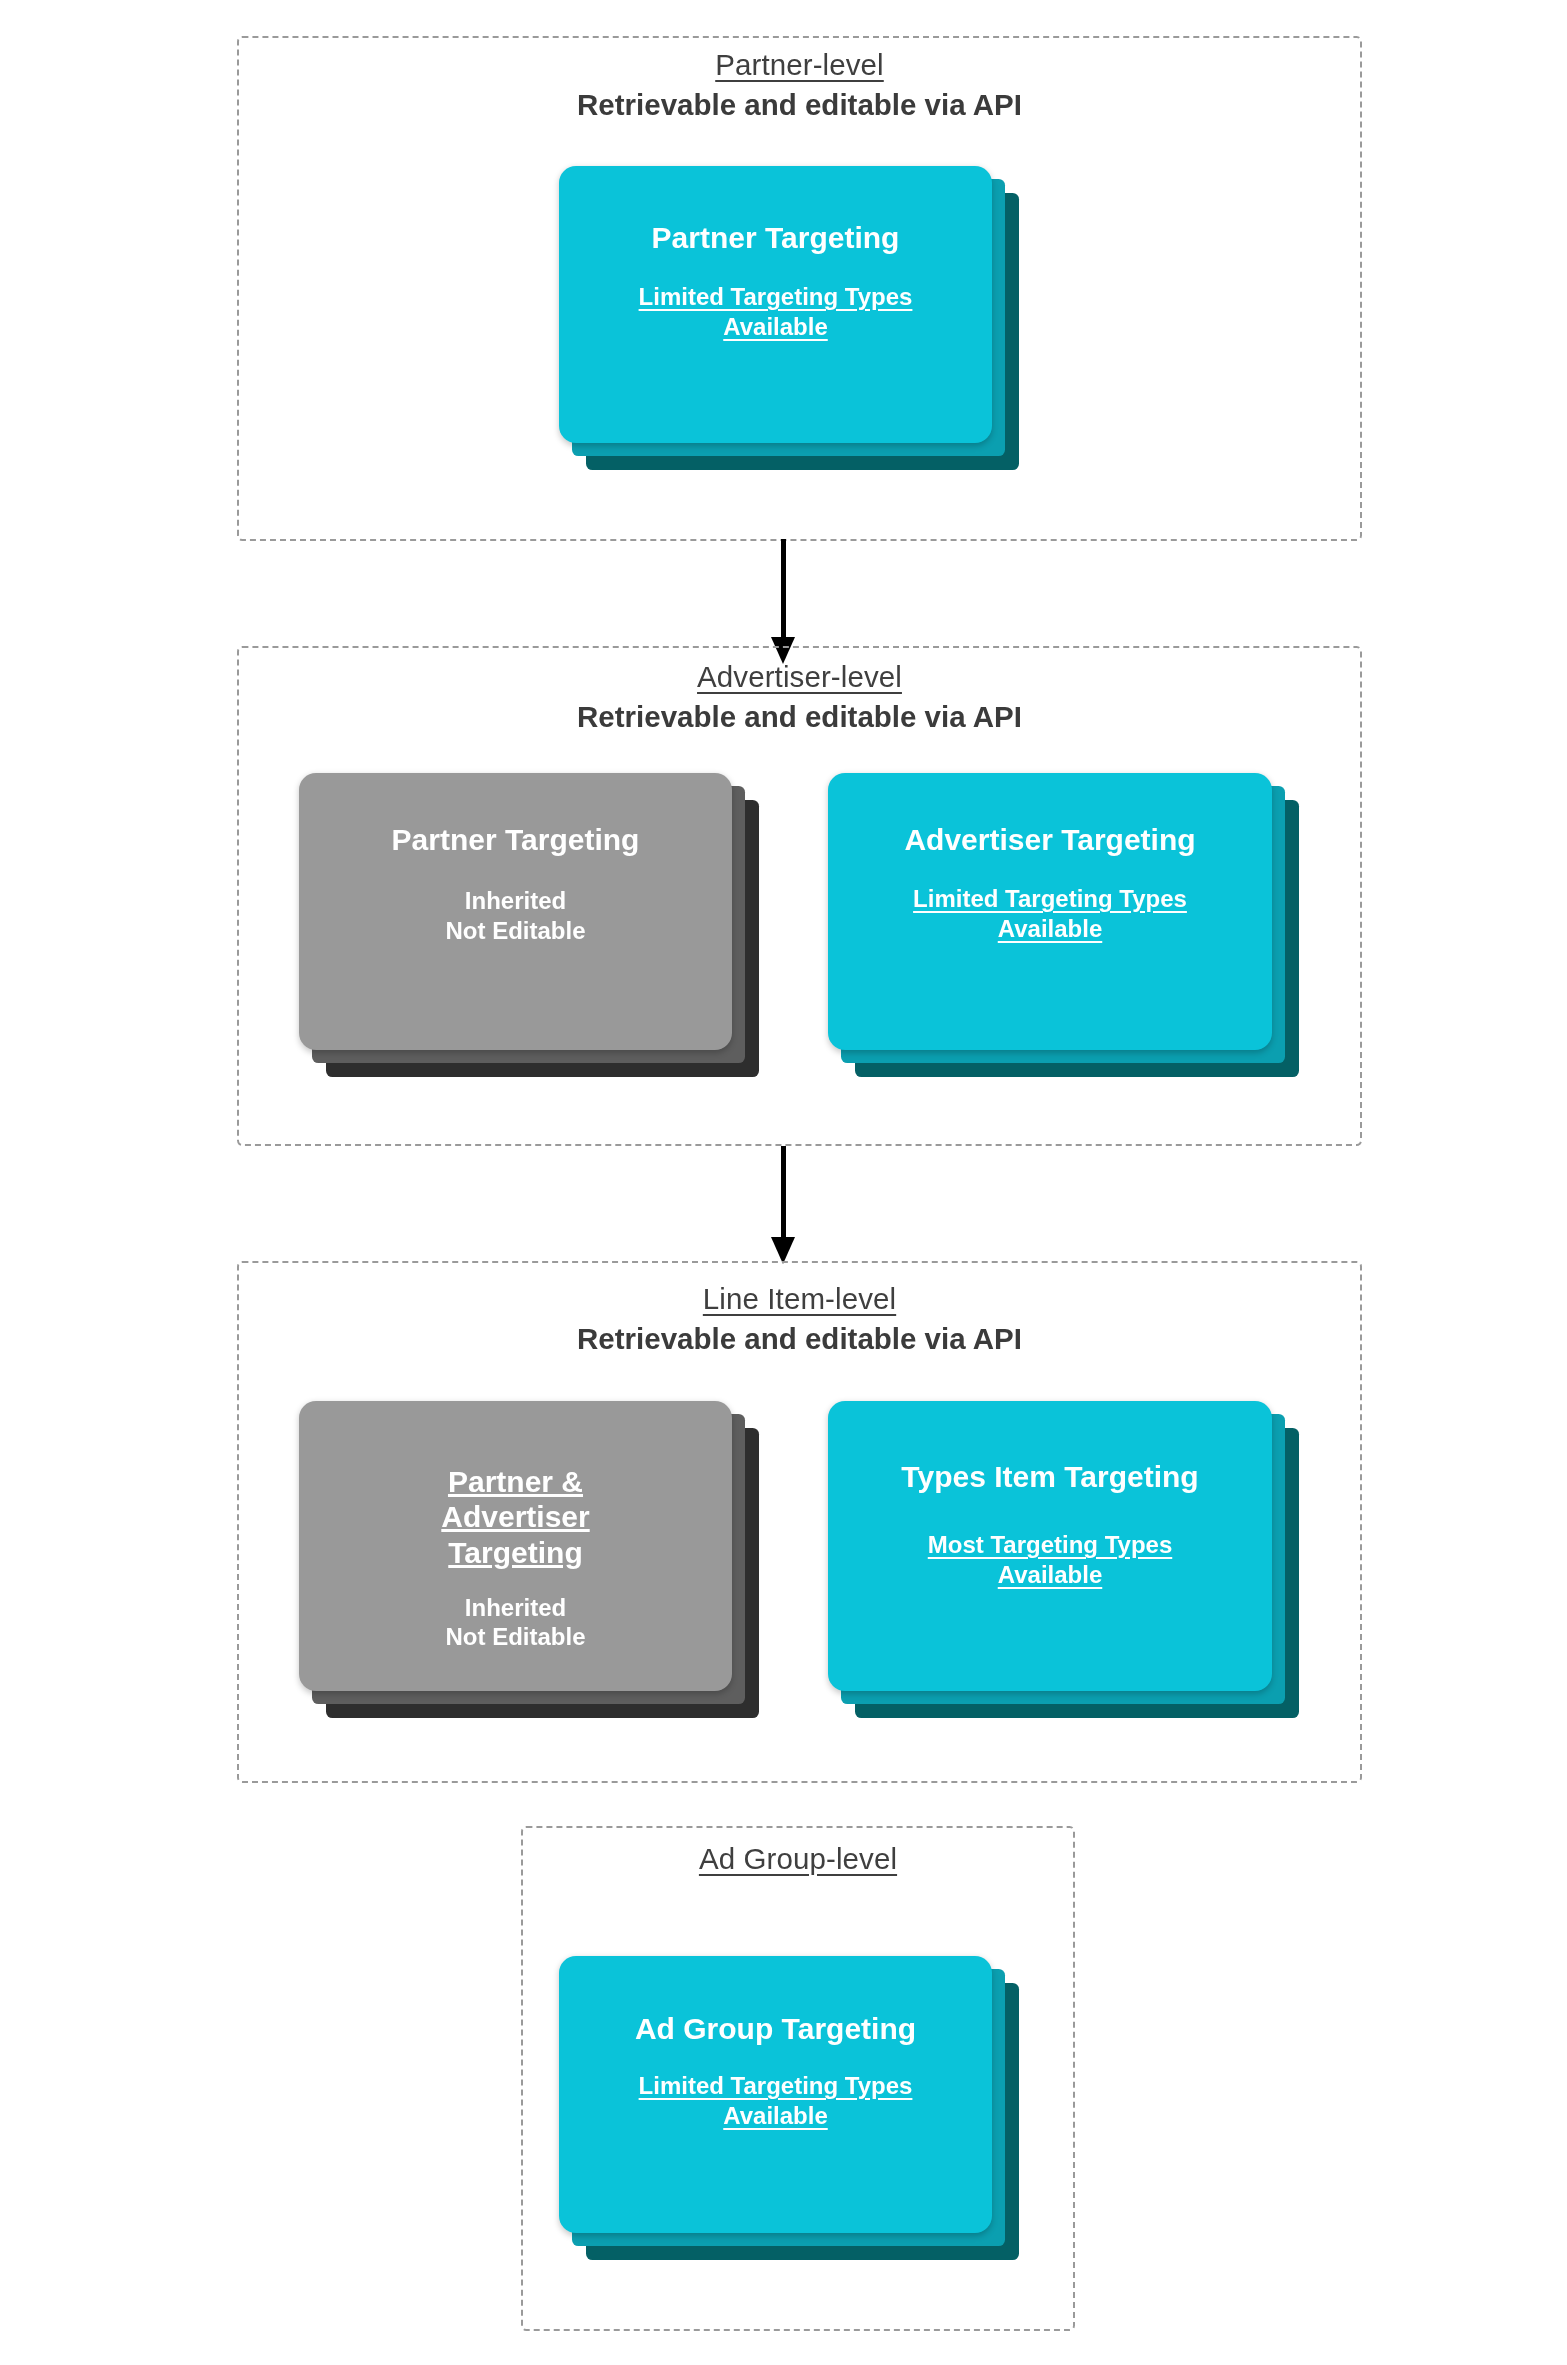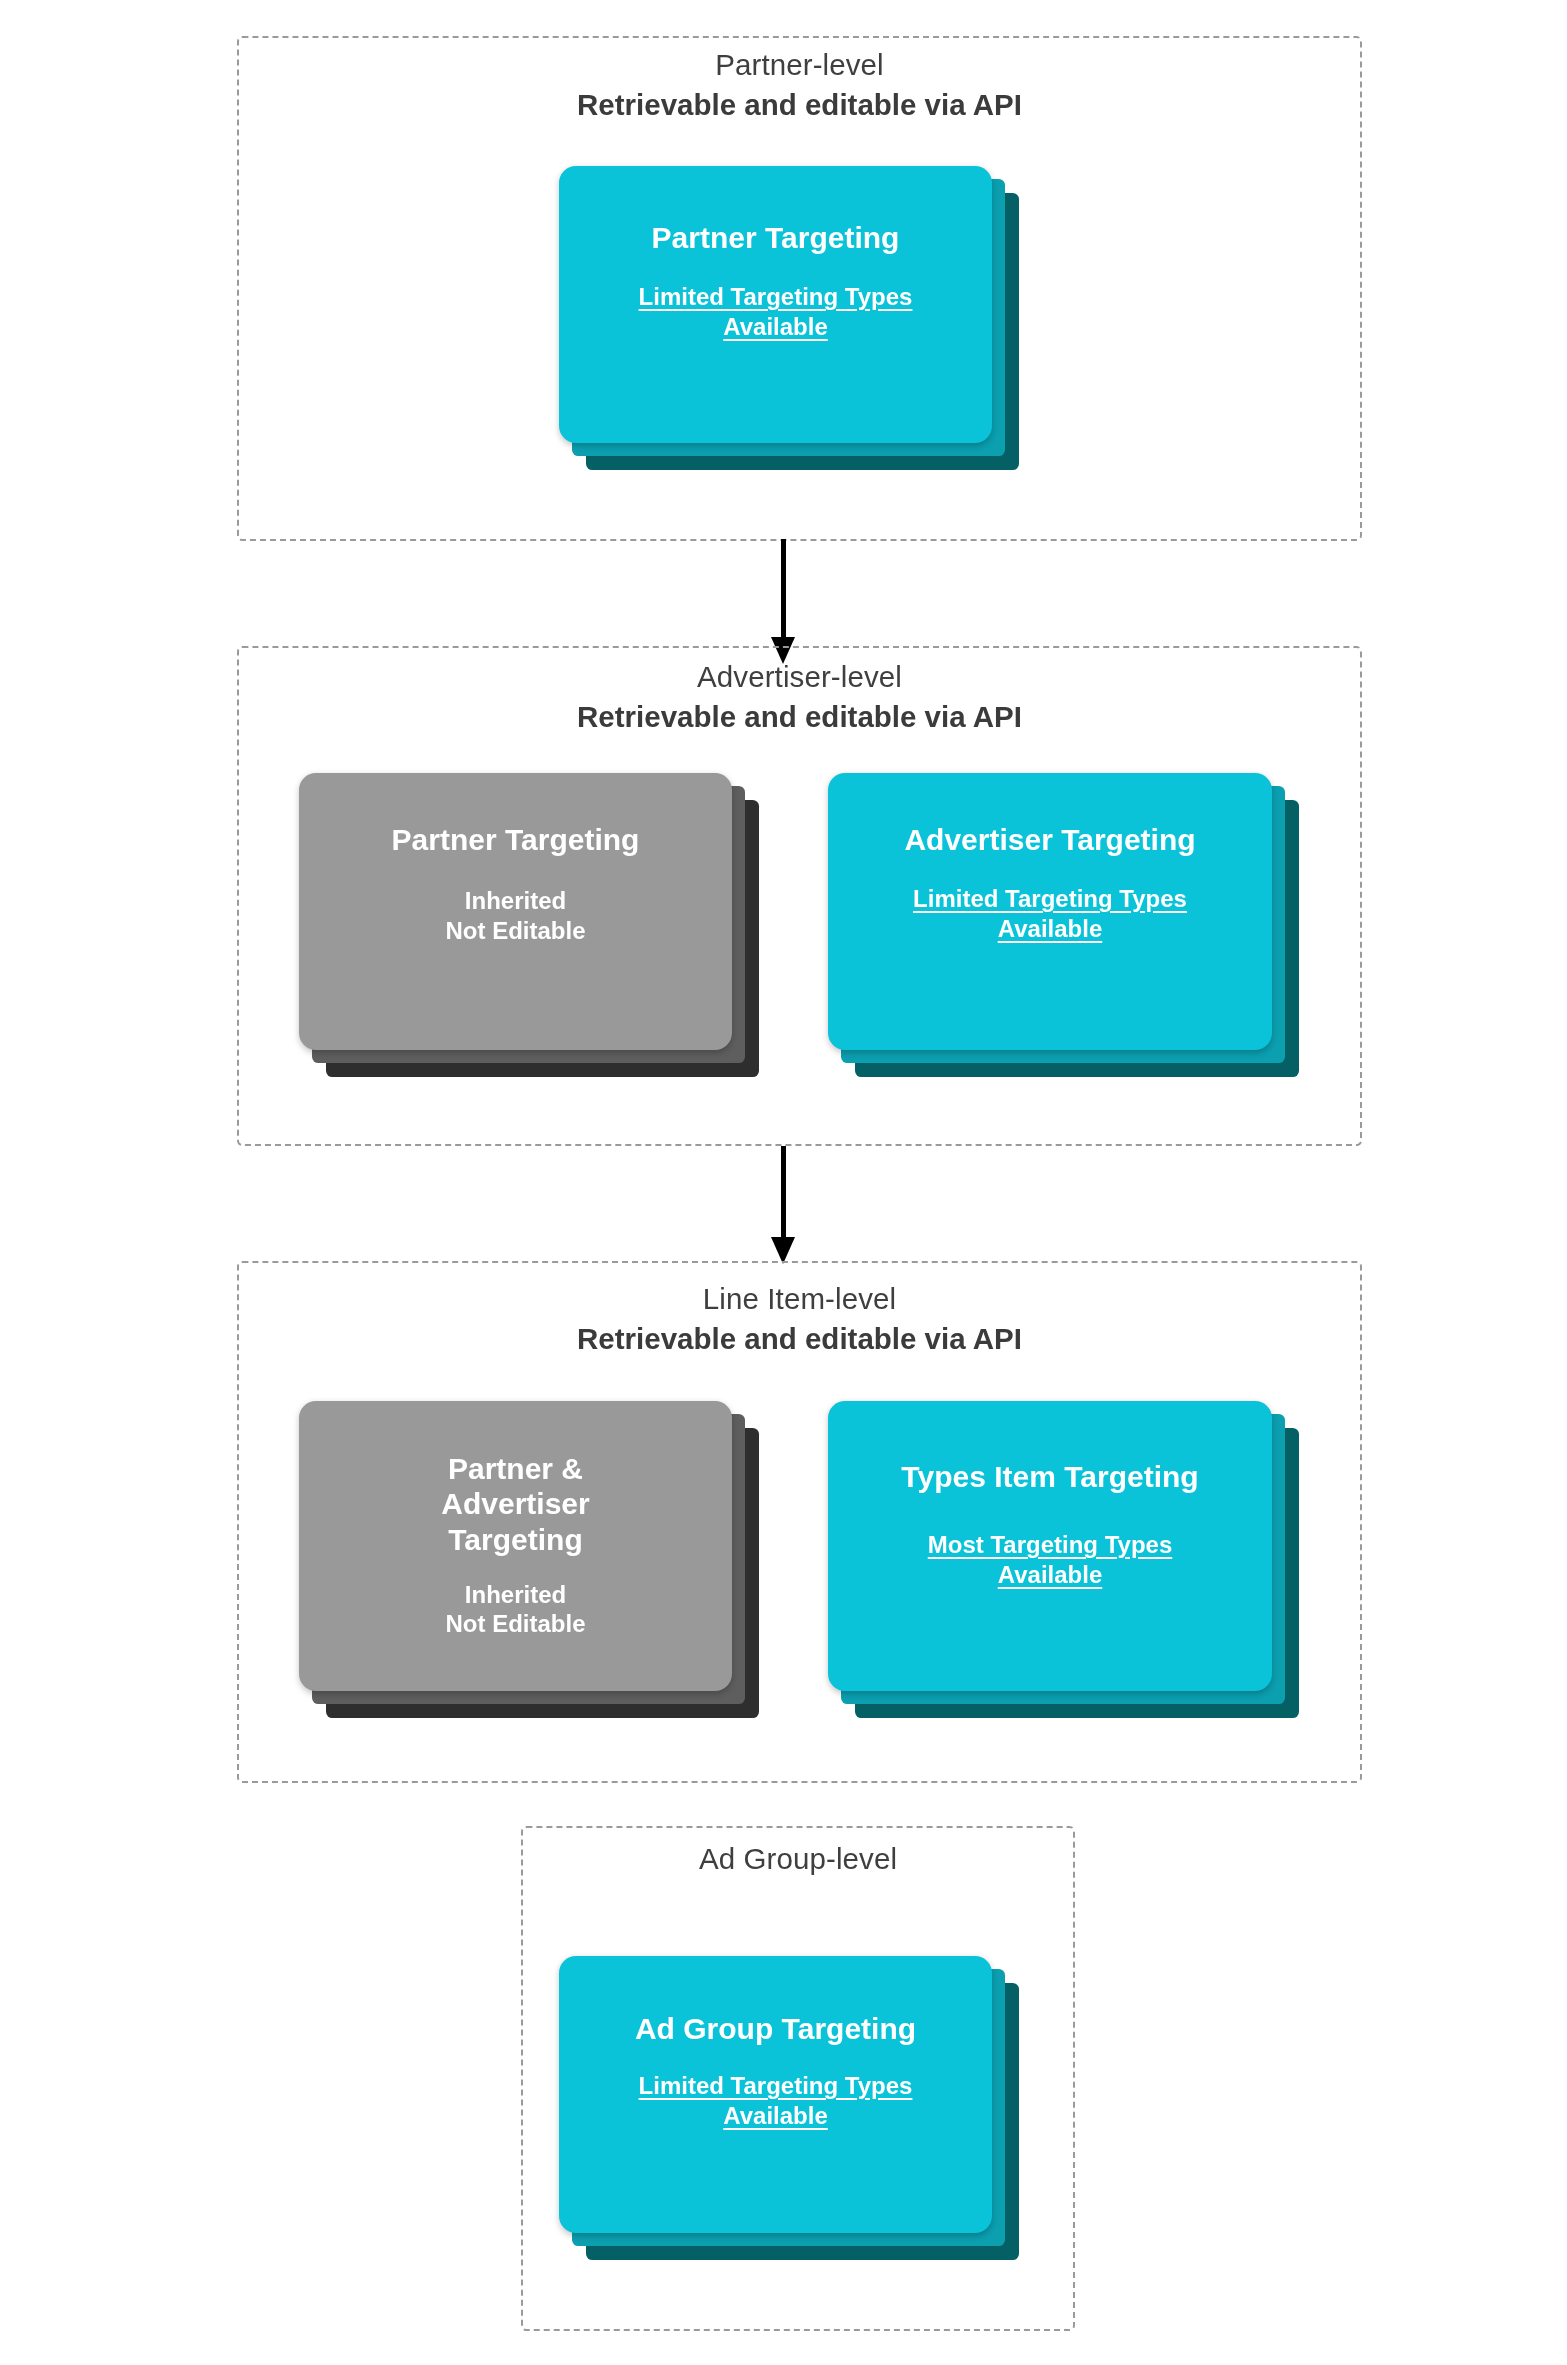--- a/index.html
+++ b/index.html
@@ -34,20 +34,21 @@
   .level-head {
     position: absolute;
     left: 0;
     right: 0;
     text-align: center;
   }
   .level-title {
     font-size: 29.5px;
     font-weight: 400;
     color: #3f3f3f;
+    text-decoration: underline;
     text-underline-offset: 4.5px;
     line-height: 1.25;
     letter-spacing: 0.1px;
   }
   .level-sub {
     font-size: 29.5px;
     font-weight: 700;
     color: #3b3b3b;
     line-height: 1.25;
     margin-top: 3.6px;
@@ -210,21 +211,21 @@
 
     <div class="level-head" style="top:18px;">
       <div class="level-title">Line Item-level</div>
       <div class="level-sub">Retrievable and editable via API</div>
     </div>
 
     <div class="card-stack gray" style="left:60px; top:138px; width:433px; height:290px;">
       <div class="card-layer back2"></div>
       <div class="card-layer back1"></div>
       <div class="card-front">
-        <div class="card-title" style="margin-top:50px; padding:0 75px;">Partner &amp; Advertiser Targeting</div>
+        <div class="card-title" style="margin-top:63px; padding:0 75px;text-decoration:underline;">Partner &amp; Advertiser Targeting</div>
         <div class="card-note" style="margin-top:23px;">Inherited</div>
         <div class="card-note">Not Editable</div>
       </div>
     </div>
 
     <div class="card-stack teal" style="left:589px; top:138px; width:444px; height:290px;">
       <div class="card-layer back2"></div>
       <div class="card-layer back1"></div>
       <div class="card-front">
         <div class="card-title" style="margin-top:58px;">Types Item Targeting</div>

